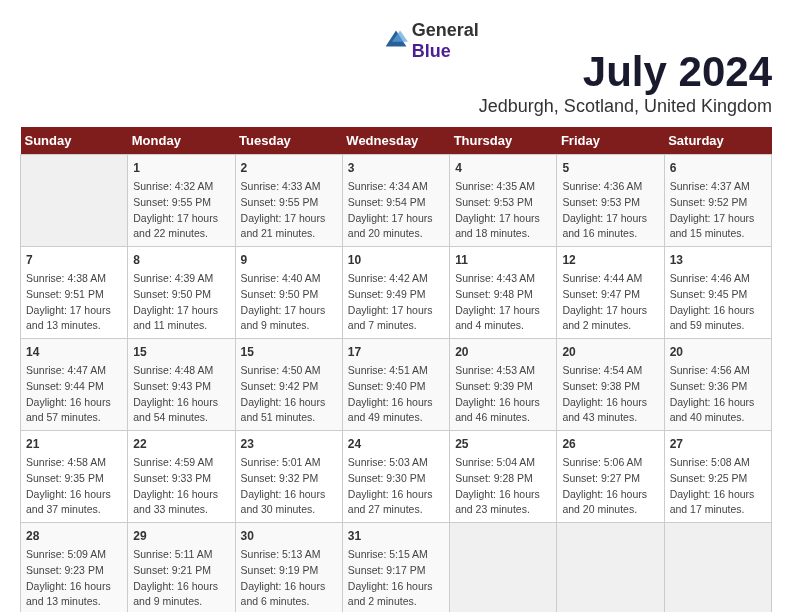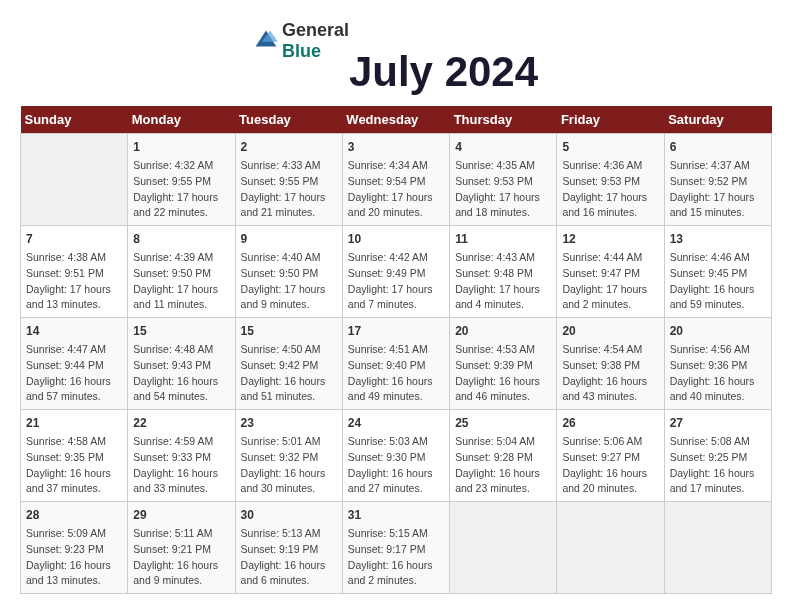--- a/index.html
+++ b/index.html
@@ -5,38 +5,38 @@
     * { margin: 0; padding: 0; box-sizing: border-box; }
     body {
       font-family: Arial, sans-serif;
       background: #fff;
       width: 792px;
       min-height: 612px;
       padding: 20px;
     }
     .header {
       display: flex;
-      justify-content: center;
+      justify-content: flex-end;
       align-items: flex-start;
       margin-bottom: 10px;
     }
     .logo {
       display: flex;
       align-items: center;
       gap: 4px;
     }
     .logo-text-general {
       font-size: 18px;
       font-weight: bold;
       color: #333;
     }
     .logo-text-blue {
       font-size: 18px;
       font-weight: bold;
-      color: #0f766e;
+      color: #4c1d95;
     }
     .logo-icon {
       width: 24px;
       height: 24px;
     }
     .title-block {
       text-align: right;
     }
     .month-title {
       font-size: 42px;
@@ -99,20 +99,21 @@
       <polygon points="15,2 28,22 2,22" fill="#2a6099"></polygon>
       <polygon points="20,2 30,16 10,16" fill="#5ba3d9" opacity="0.7"></polygon>
     </svg>
     <div>
       <span class="logo-text-general">General</span><br>
       <span class="logo-text-blue">Blue</span>
     </div>
   </div>
   <div class="title-block">
     <div class="month-title">July 2024</div>
+    <div class="location-title">Jedburgh, Scotland, United Kingdom</div>
   </div>
 </div>
 
 <table>
   <thead>
     <tr>
     <th>Sunday</th>
         <th>Monday</th>
         <th>Tuesday</th>
         <th>Wednesday</th>

